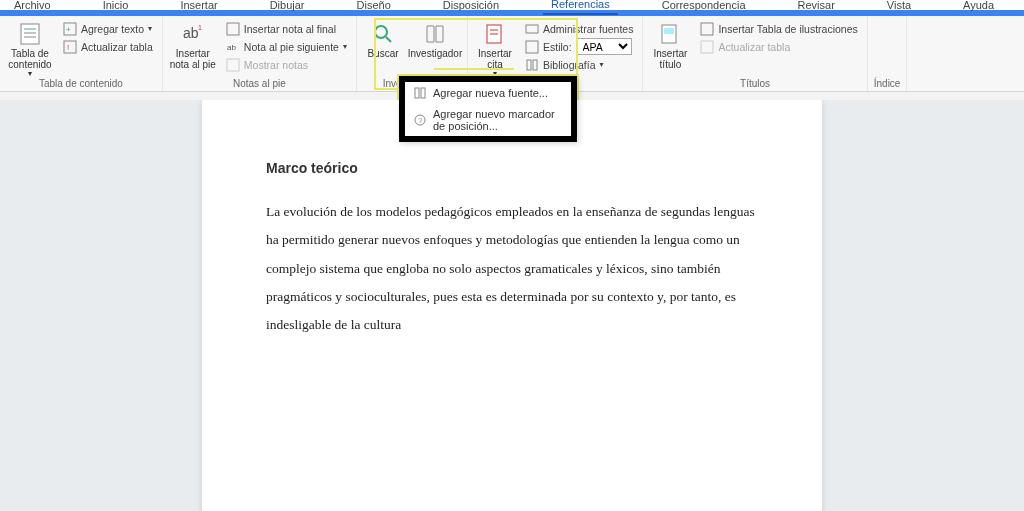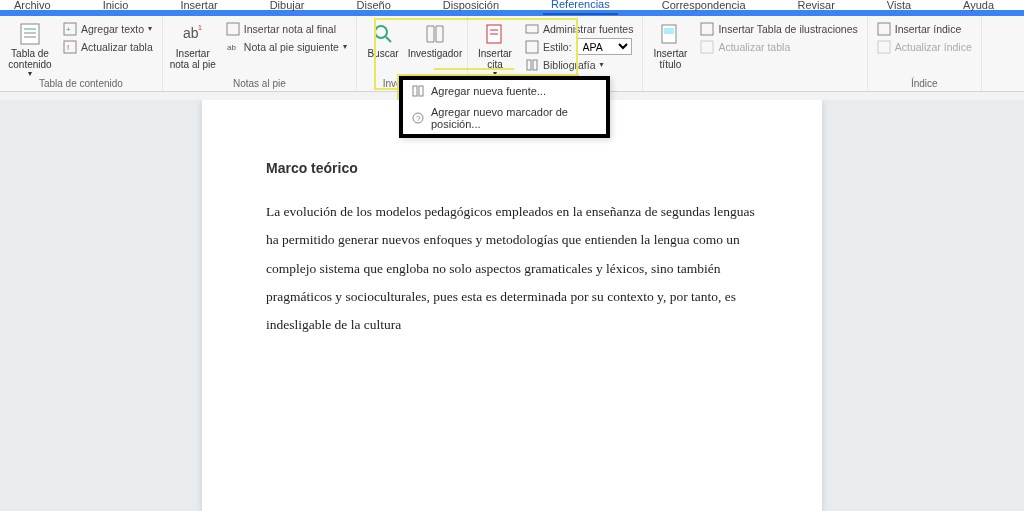--- a/index.html
+++ b/index.html
@@ -24,21 +24,21 @@
 .small-btn.disabled { color: #aaa; }
 .style-select { height: 17px; font-size: 10.5px; width: 56px; border: 1px solid #aaa; padding: 0 2px; background:#fff; }
 
 .highlight-box { position: absolute; border: 2px solid #e8e85c; pointer-events: none; }
 .hl1 { left: 374px; top: 2px; width: 204px; height: 72px; }
 .hl2 { left: 397px; top: 74px; width: 182px; height: 50px; }
 .hl-line { position:absolute; border-bottom:2px solid #e8e85c; pointer-events:none; }
 .hll1 { left:434px; top:52px; width:80px; }
 .hll2 { left:432px; top:98px; width:90px; }
 
-.dropdown-panel { position: absolute; left: 399px; top: 76px; width: 211px; background: #fff; border: 4px solid #000000; box-shadow: 2px 2px 6px rgba(0,0,0,.15); z-index: 5; }
+.dropdown-panel { position: absolute; left: 399px; top: 76px; width: 178px; background: #fff; border: 6px solid #000000; box-shadow: 2px 2px 6px rgba(0,0,0,.15); z-index: 5; }
 .dropdown-panel .dd-item { display: flex; align-items: center; gap: 6px; padding: 4px 8px; font-size: 11px; cursor: pointer; }
 .dropdown-panel .dd-item .ic { width:14px; height:14px; display:flex; align-items:center; justify-content:center; }
 
 .doc-area { position:absolute; top:100px; left:0; right:0; bottom:0; background:#e9ecef; overflow:hidden; }
 .page { background:#fff; width:620px; margin:0 auto; min-height:600px; padding:60px 64px; box-shadow:0 2px 6px rgba(0,0,0,.15); }
 .page h3 { font-family: Liberation Sans, sans-serif; font-weight:bold; font-size:14px; margin-bottom:22px; }
 .page p { font-family: 'Times New Roman', serif; font-size:13.5px; line-height:2.1; text-align:left; color:#222; }
 
 svg { display:block; }
 .chev { font-size:8px; vertical-align:middle; }
@@ -151,20 +151,28 @@
           </div>
         <div class="small-btn">
             <span class="ic">
               <svg width="14" height="14">
                 <text x="1" y="10" font-size="8" fill="#555">ab</text>
               </svg>
             </span>
             <span>Nota al pie siguiente</span>
             <span class="chev">▾</span>
           </div>
+        <div class="small-btn disabled">
+            <span class="ic">
+              <svg width="14" height="14">
+                <rect x="1" y="1" width="12" height="12" fill="none" stroke="#ccc"></rect>
+              </svg>
+            </span>
+            <span>Mostrar notas</span>
+          </div>
       </div>
     </div>
     <div class="group-label">Notas al pie</div>
   </div>
 
   <div class="group">
     <div class="group-content">
       <div class="big-btn" style="width:40px">
         <span class="ic">
             <svg width="24" height="24">
@@ -257,42 +265,25 @@
         <div class="small-btn disabled">
             <span class="ic">
               <svg width="14" height="14">
                 <rect x="1" y="1" width="12" height="12" fill="none" stroke="#ccc"></rect>
               </svg>
             </span>
             <span>Actualizar tabla</span>
           </div>
       </div>
     </div>
-  </div>
-
-  <div class="group">
-    <div class="group-content">
-      <div class="small-col">
-        <div class="small-btn">
-            <span class="ic">
-              <svg width="14" height="14">
-                <rect x="1" y="1" width="12" height="12" fill="none" stroke="#888"></rect>
-              </svg>
-            </span>
-            <span>Insertar índice</span>
-          </div>
-        <div class="small-btn disabled">
-            <span class="ic">
-              <svg width="14" height="14">
-                <rect x="1" y="1" width="12" height="12" fill="none" stroke="#ccc"></rect>
-              </svg>
-            </span>
-            <span>Actualizar índice</span>
-          </div>
-      </div>
+    <div class="group-label">Títulos</div>
+  </div>
+
+  <div class="group">
+    <div class="group-content">
     </div>
     <div class="group-label">Índice</div>
   </div>
 
   <div class="highlight-box hl1"></div>
   <div class="hl-line hll1"></div>
 </div>
 
 <div class="dropdown-panel">
   <div class="dd-item">

